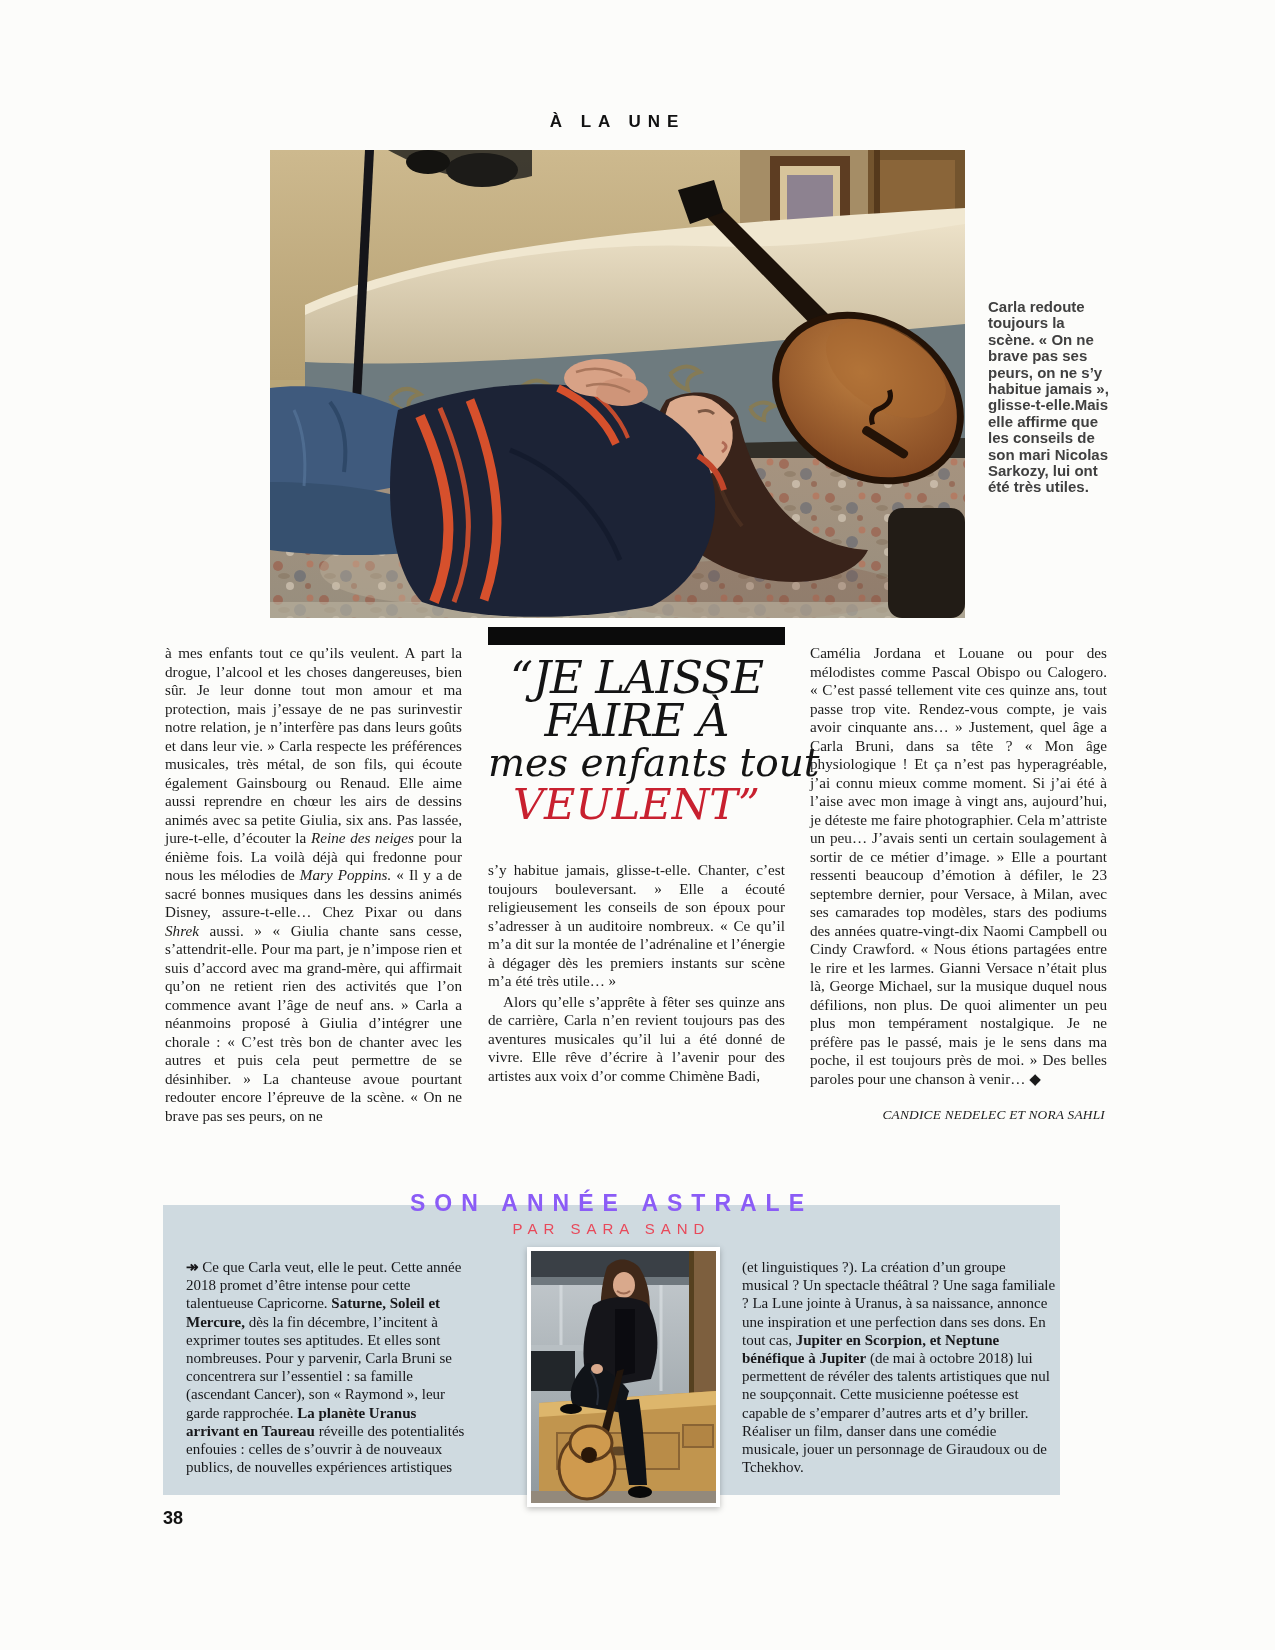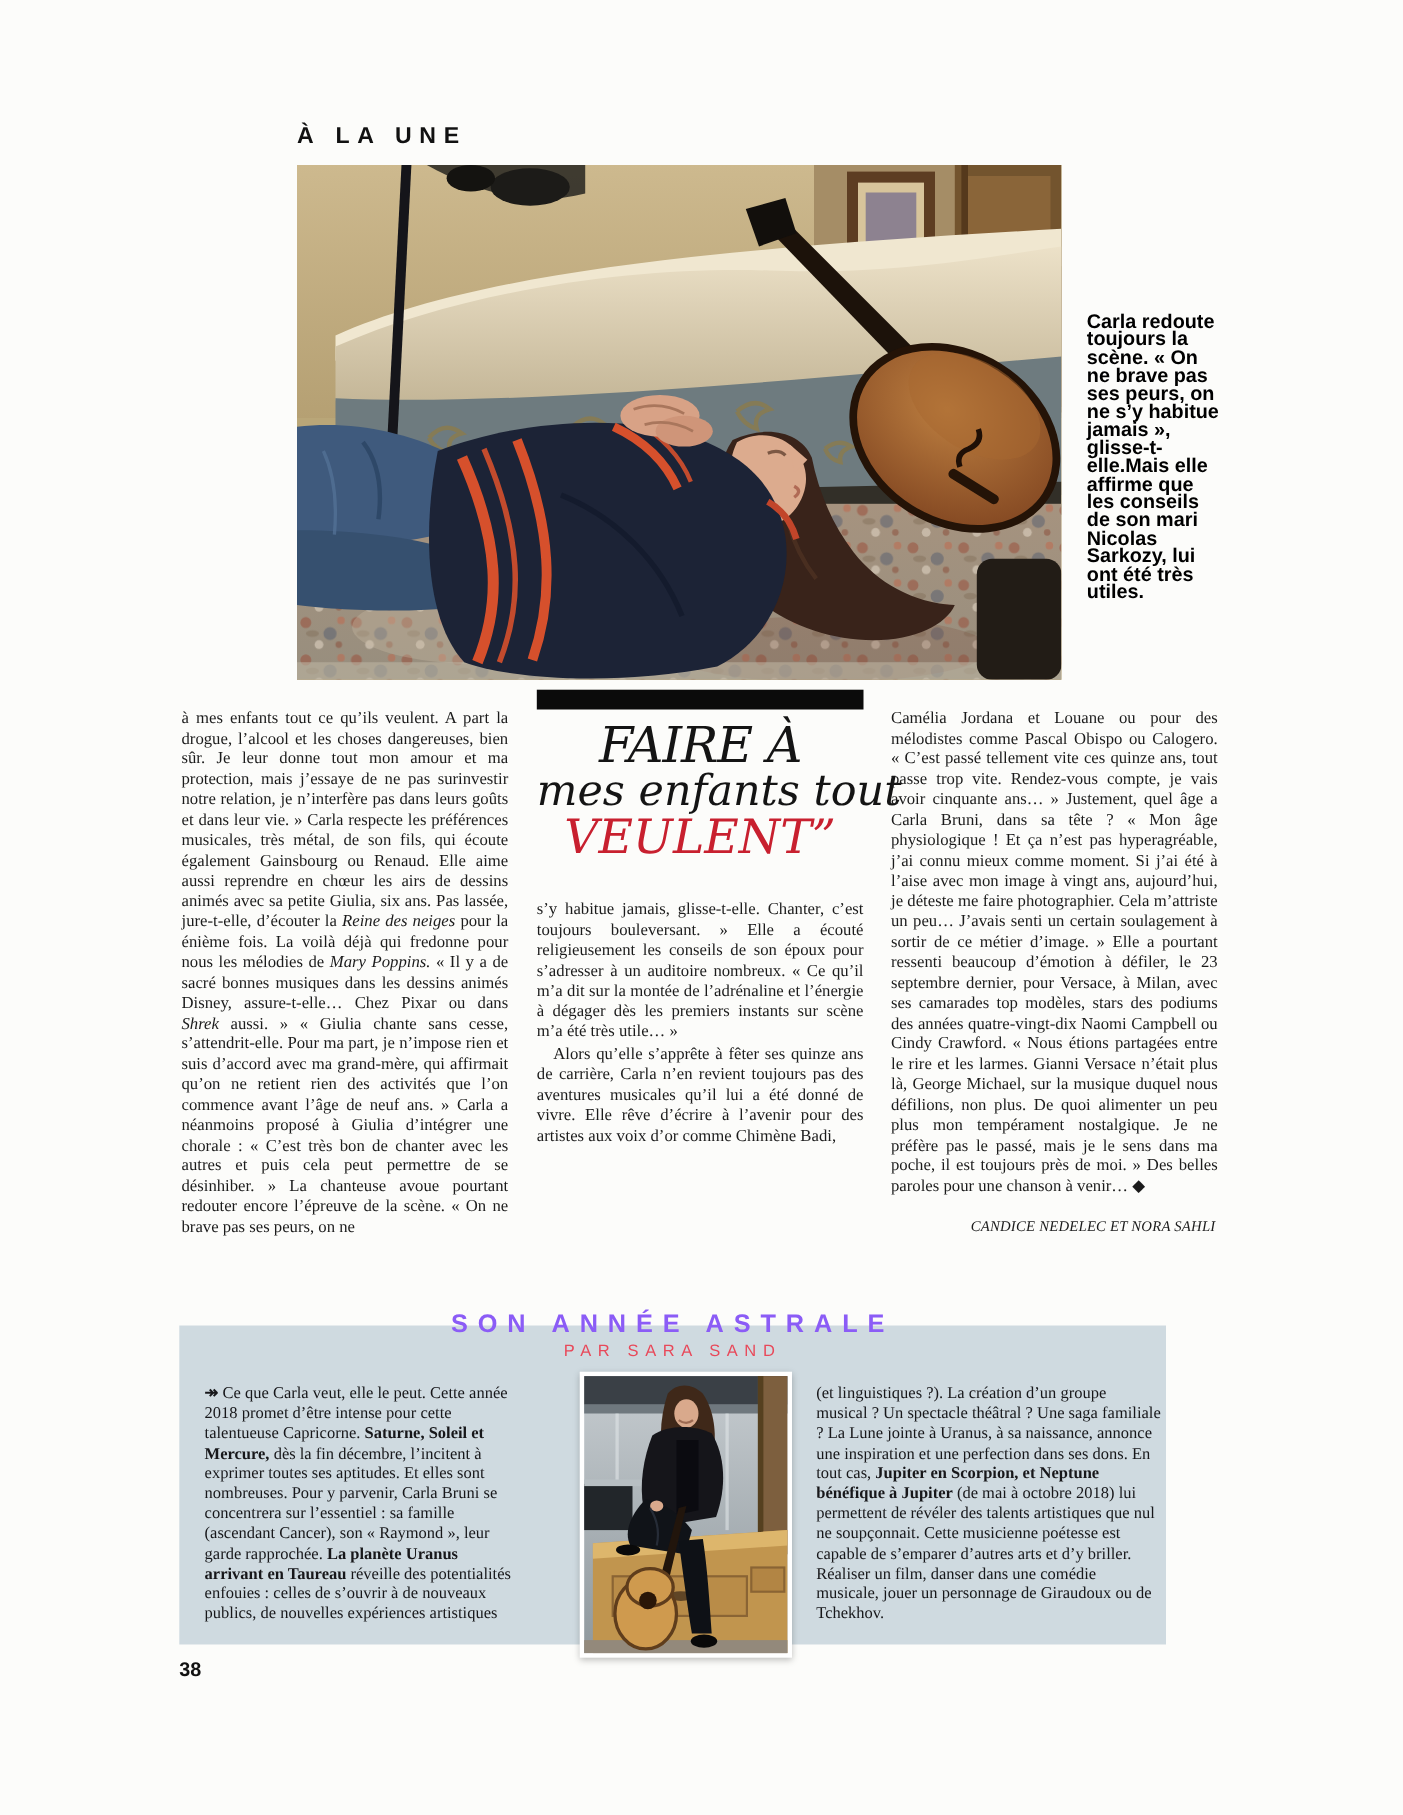--- a/index.html
+++ b/index.html
@@ -1,22 +1,22 @@
 <!DOCTYPE html>
 <html><head>
 <meta charset="utf-8">
 <style>
   *{margin:0;padding:0;box-sizing:border-box}
   html,body{width:1275px;height:1650px}
   body{position:relative;background:#fcfcfa;font-family:"Liberation Serif",serif;color:#1b1b1b;overflow:hidden}
   .abs{position:absolute}
-  .kicker{left:270px;top:112px;width:695px;font-family:"Liberation Sans",sans-serif;font-weight:bold;font-size:21px;letter-spacing:7px;color:#111}
+  .kicker{left:270px;top:112px;width:695px;text-align:center;font-family:"Liberation Sans",sans-serif;font-weight:bold;font-size:17px;letter-spacing:7px;color:#111}
   .hero{left:270px;top:150px;width:695px;height:468px;overflow:hidden;background:#b9a678}
   .hero svg,.astro-photo svg{display:block;width:100%;height:100%}
-  .caption{left:988px;top:284px;width:126px;font-family:"Liberation Sans",sans-serif;font-weight:bold;font-size:18px;line-height:16.4px;color:#000000}
+  .caption{left:988px;top:299px;width:126px;font-family:"Liberation Sans",sans-serif;font-weight:bold;font-size:15px;line-height:16.4px;color:#404040}
   .bar{left:488px;top:627px;width:297px;height:18px;background:#0b0b0b}
   .col{width:297px;font-size:15.2px;line-height:18.5px;text-align:justify}
   .col1{left:165px;top:644px}
   .col2{left:488px;top:644px}
   .col3{left:810px;top:644px}
   .pq{padding-top:12px;text-align:center;font-family:"DejaVu Serif",serif;font-style:italic;color:#141414}
   .pq .l1,.pq .l2{font-size:45px;line-height:43px;letter-spacing:-1px;white-space:nowrap}
   .pq .l3{font-size:39px;line-height:42px;white-space:nowrap}
   .pq .l4,.pq .l5{font-size:43px;line-height:41px;color:#c8202f;white-space:nowrap}
   .col2 p.first{margin-top:36px}
@@ -152,20 +152,21 @@
 <aside class="abs caption">Carla redoute toujours la scène. « On ne brave pas ses peurs, on ne s’y habitue jamais », glisse-t-elle.Mais elle affirme que les conseils de son mari Nicolas Sarkozy, lui ont été très utiles.</aside>
 
 <div class="abs bar"></div>
 
 <div class="abs col col1">
   <p><span>à mes enfants tout ce qu’ils veulent. A part la drogue, l’alcool et les choses dangereuses, bien sûr. Je leur donne tout mon amour et ma protection, mais j’essaye de ne pas surinvestir notre relation, je n’interfère pas dans leurs goûts et dans leur vie. » Carla respecte les préférences musicales, très métal, de son fils, qui écoute également Gainsbourg ou Renaud. Elle aime aussi reprendre en chœur les airs de dessins animés avec sa petite Giulia, six ans. Pas lassée, jure-t-elle, d’écouter la </span><span style="font-style: italic;">Reine des neiges</span><span> pour la énième fois. La voilà déjà qui fredonne pour nous les mélodies de </span><span style="font-style: italic;">Mary Poppins.</span><span> « Il y a de sacré bonnes musiques dans les dessins animés Disney, assure-t-elle… Chez Pixar ou dans </span><span style="font-style: italic;">Shrek</span><span> aussi. » « Giulia chante sans cesse, s’attendrit-elle. Pour ma part, je n’impose rien et suis d’accord avec ma grand-mère, qui affirmait qu’on ne retient rien des activités que l’on commence avant l’âge de neuf ans. » Carla a néanmoins proposé à Giulia d’intégrer une chorale : « C’est très bon de chanter avec les autres et puis cela peut permettre de se désinhiber. » La chanteuse avoue pourtant redouter encore l’épreuve de la scène. « On ne brave pas ses peurs, on ne</span></p>
 </div>
 
 <div class="abs col col2">
   <div class="pq">
+    <div class="l1">“JE LAISSE</div>
     <div class="l2">FAIRE À</div>
     <div class="l3">mes enfants tout</div>
     <div class="l5">VEULENT”</div>
   </div>
   <p class="first">s’y habitue jamais, glisse-t-elle. Chanter, c’est toujours bouleversant. » Elle a écouté religieusement les conseils de son époux pour s’adresser à un auditoire nombreux. « Ce qu’il m’a dit sur la montée de l’adrénaline et l’énergie à dégager dès les premiers instants sur scène m’a été très utile… »</p>
   <p class="indent">Alors qu’elle s’apprête à fêter ses quinze ans de carrière, Carla n’en revient toujours pas des aventures musicales qu’il lui a été donné de vivre. Elle rêve d’écrire à l’avenir pour des artistes aux voix d’or comme Chimène Badi,</p>
 </div>
 
 <div class="abs col col3">
   <p>Camélia Jordana et Louane ou pour des mélodistes comme Pascal Obispo ou Calogero. « C’est passé tellement vite ces quinze ans, tout passe trop vite. Rendez-vous compte, je vais avoir cinquante ans… » Justement, quel âge a Carla Bruni, dans sa tête ? « Mon âge physiologique ! Et ça n’est pas hyperagréable, j’ai connu mieux comme moment. Si j’ai été à l’aise avec mon image à vingt ans, aujourd’hui, je déteste me faire photographier. Cela m’attriste un peu… J’avais senti un certain soulagement à sortir de ce métier d’image. » Elle a pourtant ressenti beaucoup d’émotion à défiler, le 23 septembre dernier, pour Versace, à Milan, avec ses camarades top modèles, stars des podiums des années quatre-vingt-dix Naomi Campbell ou Cindy Crawford. « Nous étions partagées entre le rire et les larmes. Gianni Versace n’était plus là, George Michael, sur la musique duquel nous défilions, non plus. De quoi alimenter un peu plus mon tempérament nostalgique. Je ne préfère pas le passé, mais je le sens dans ma poche, il est toujours près de moi. » Des belles paroles pour une chanson à venir… ◆</p>

